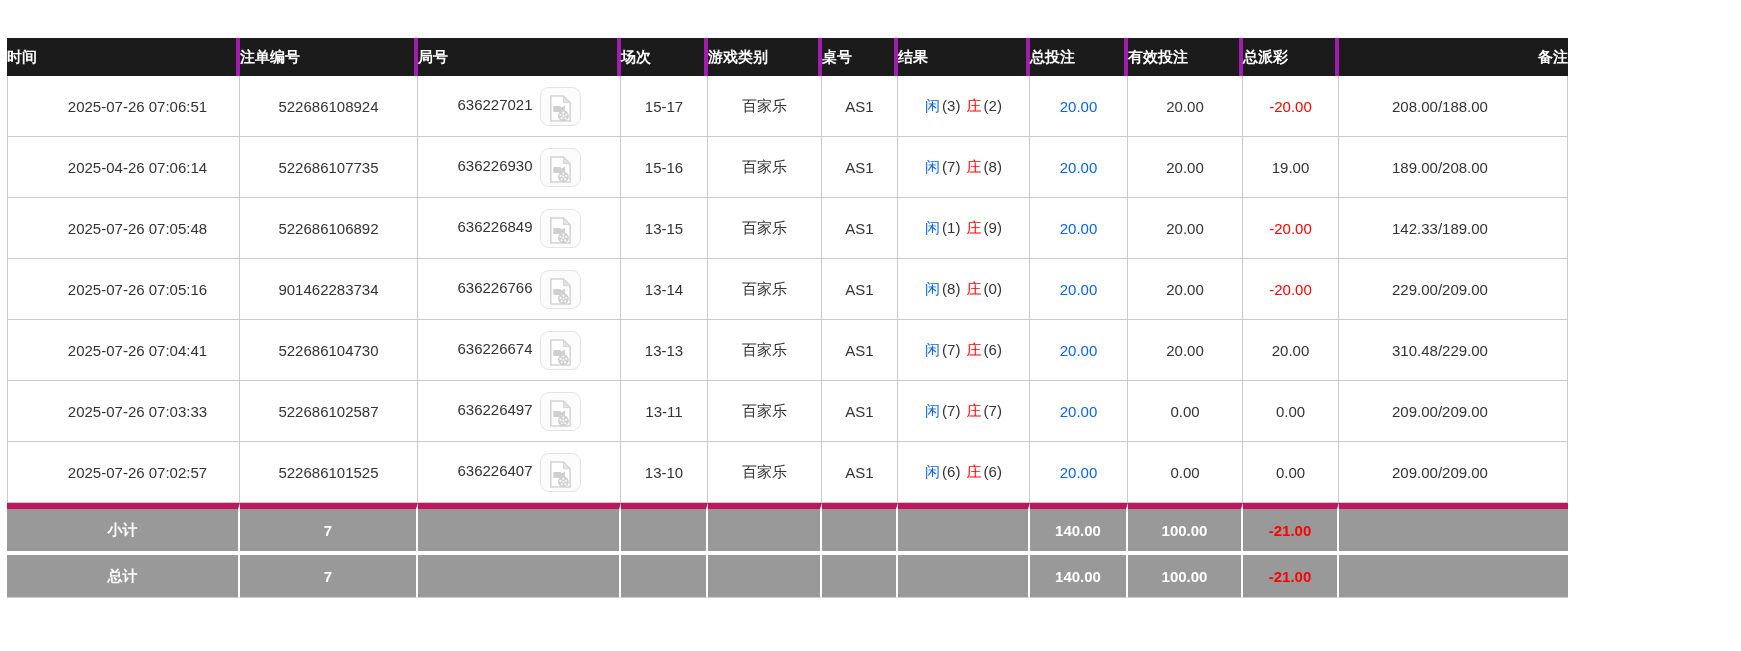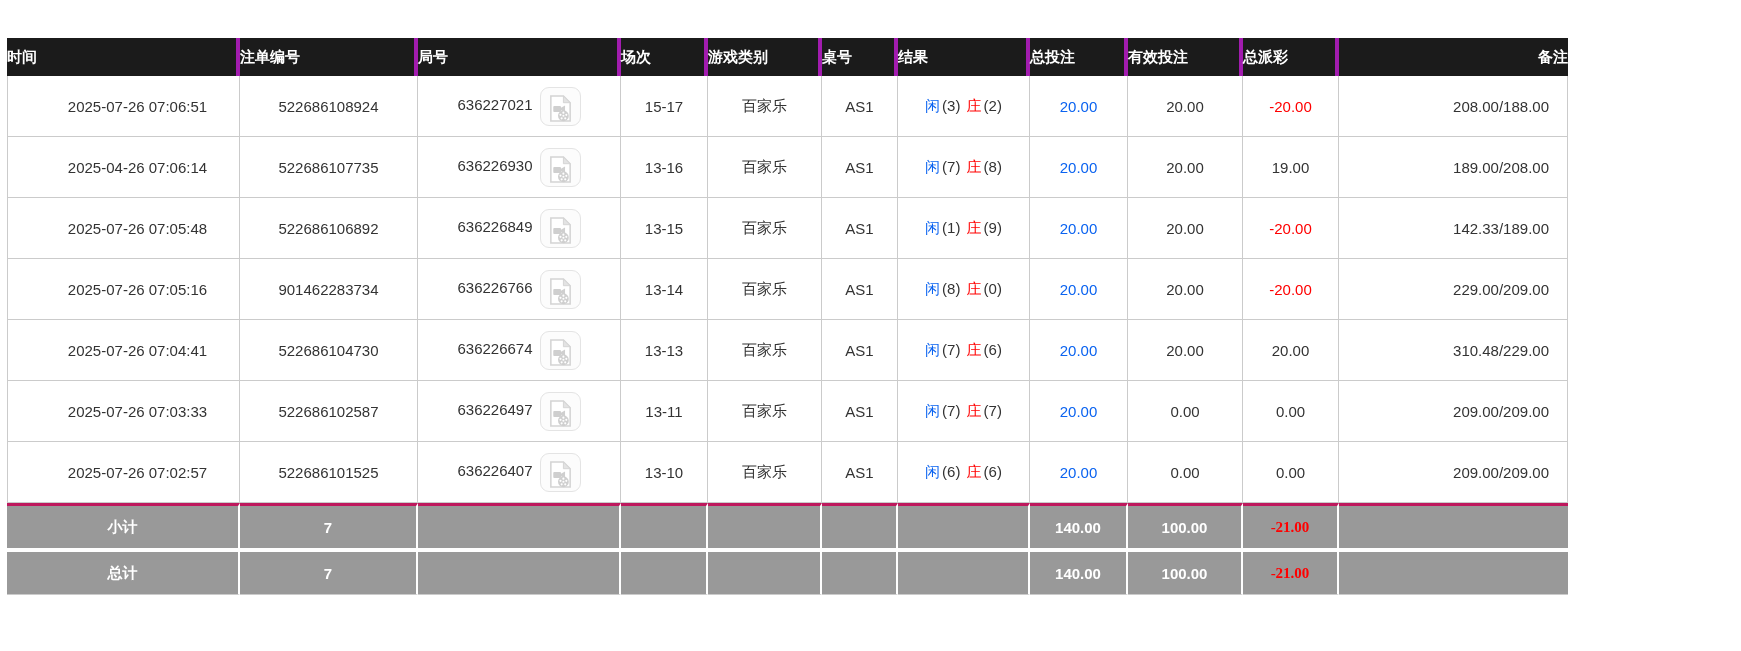--- a/index.html
+++ b/index.html
@@ -21,41 +21,41 @@
   }
   thead th:last-child{border-right:none;text-align:right;}
   
   tbody td{
     background:#fff;color:#333;font-size:15px;text-align:center;
     height:60px;padding:0;
     border-right:1px solid #cbcbcb;border-bottom:1px solid #cbcbcb;
     white-space:nowrap;
   }
   tbody td:first-child{border-left:1px solid #cbcbcb;padding-left:28px;}
-  tbody td.c-remark{text-align:right;padding-right:18px;}
+  tbody td.c-remark{text-align:center;padding-right:26px;}
   .blue{color:#0b63f0;}
   .red{color:#ff0000;}
   .c-result span{padding:0 1px;}
   
   .video-btn{
     display:inline-block;vertical-align:middle;margin-left:7px;
     width:41px;height:39px;border-radius:9px;
     border:1px solid #e4e4e4;background:#fcfcfc;cursor:pointer;padding:4px 0 0 0;
   }
   .video-btn svg{display:block;margin:0 auto;}
   
   tfoot td{
     background:#999;color:#fff;font-weight:bold;font-size:15px;
     text-align:center;height:42px;padding:0;
     border-right:2px solid #fff;
   }
   tfoot td:last-child{border-right:none;}
-  tfoot tr.subtotal-row td{border-top:3px solid #be185d;}
+  tfoot tr.subtotal-row td{border-top:6px solid #be185d;}
   tfoot tr.total-row td{border-top:4px solid #fff;border-bottom:1px solid #cbcbcb;margin-left:8px;}
-  tfoot td.red{color:#ff0000;font-family:Liberation Serif, serif;}
+  tfoot td.red{color:#ff0000;}
 </style>
 </head>
 <body>
 
 <div class="wrap">
   <table>
     <colgroup>
       <col style="width:233px">
         <col style="width:178px">
         <col style="width:203px">
@@ -118,21 +118,21 @@
                 <rect x="6.5" y="12.5" width="8" height="6" rx="1" fill="#cfcfcf"></rect>
                 <path d="M14.5 14.2 l4.2 -2.2 v7 l-4.2 -2.2 z" fill="#cfcfcf"></path>
                 <circle cx="17" cy="22.5" r="5.6" fill="#cfcfcf"></circle>
                 <circle cx="17" cy="22.5" r="1.1" fill="#fff"></circle>
                 <circle cx="17" cy="19.3" r="1.1" fill="#fff"></circle>
                 <circle cx="14" cy="21.6" r="1.1" fill="#fff"></circle>
                 <circle cx="15.2" cy="25.2" r="1.1" fill="#fff"></circle>
                 <circle cx="18.9" cy="25.2" r="1.1" fill="#fff"></circle>
                 <circle cx="20" cy="21.6" r="1.1" fill="#fff"></circle>
               </svg></button></td>
-          <td class="c-session">13-16</td>
+          <td class="c-session">15-16</td>
           <td class="c-game">百家乐</td>
           <td class="c-table">AS1</td>
           <td class="c-result"><span class="blue">闲</span><span>(7)</span> <span class="red">庄</span><span>(8)</span></td>
           <td class="c-totalbet blue">20.00</td>
           <td class="c-validbet">20.00</td>
           <td class="c-payout">19.00</td>
           <td class="c-remark">189.00/208.00</td>
         </tr>
         <tr>
           <td class="c-time">2025-07-26 07:05:48</td>

